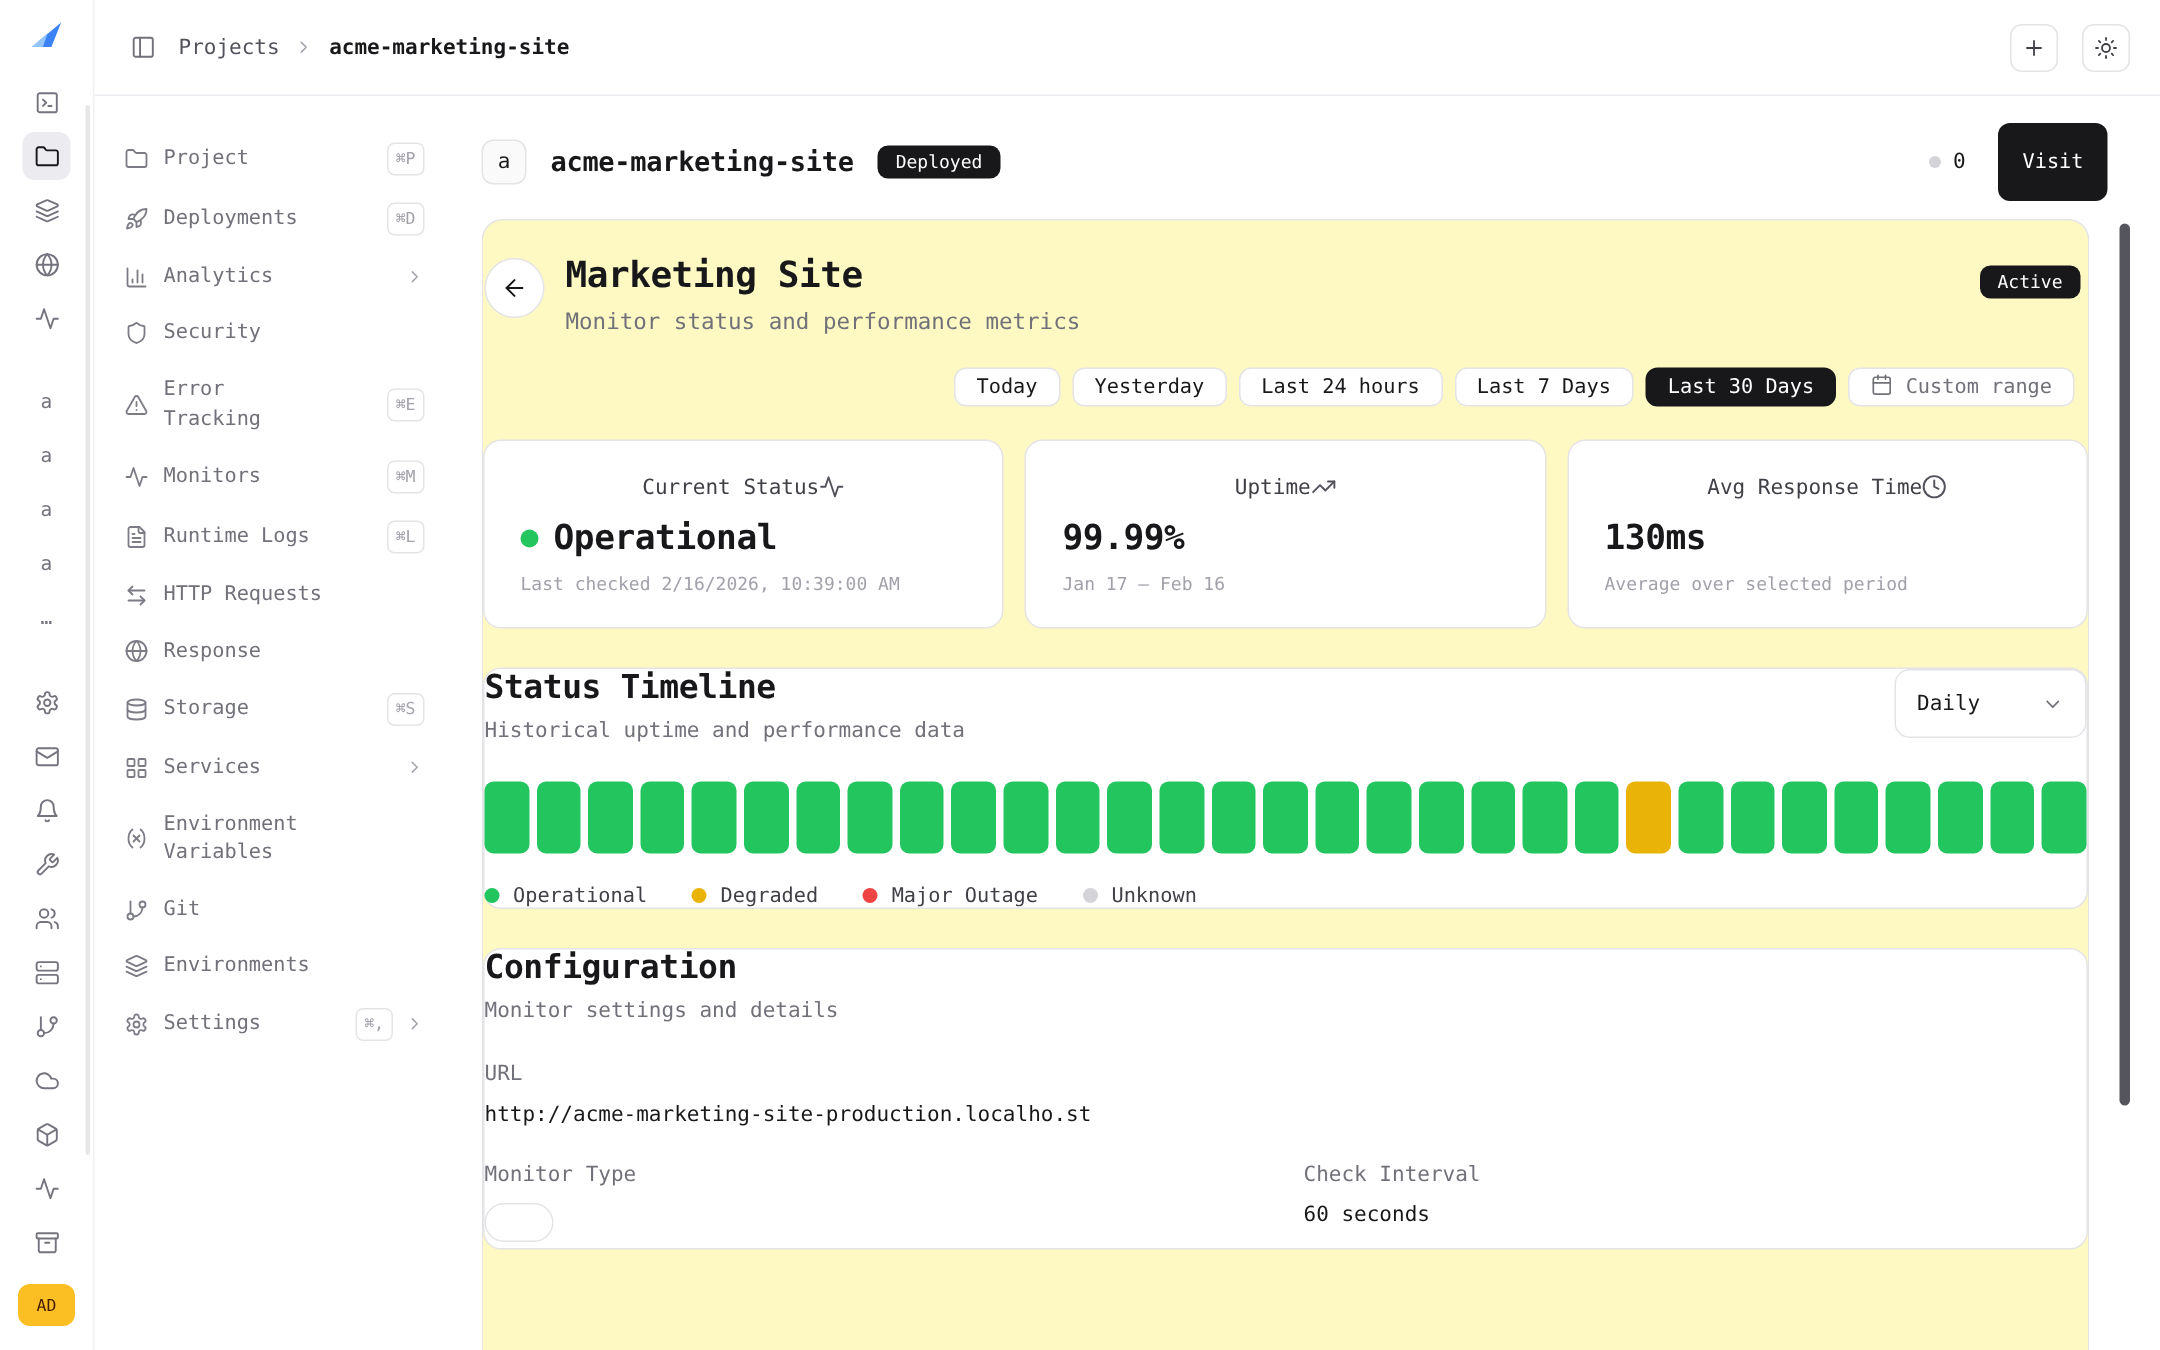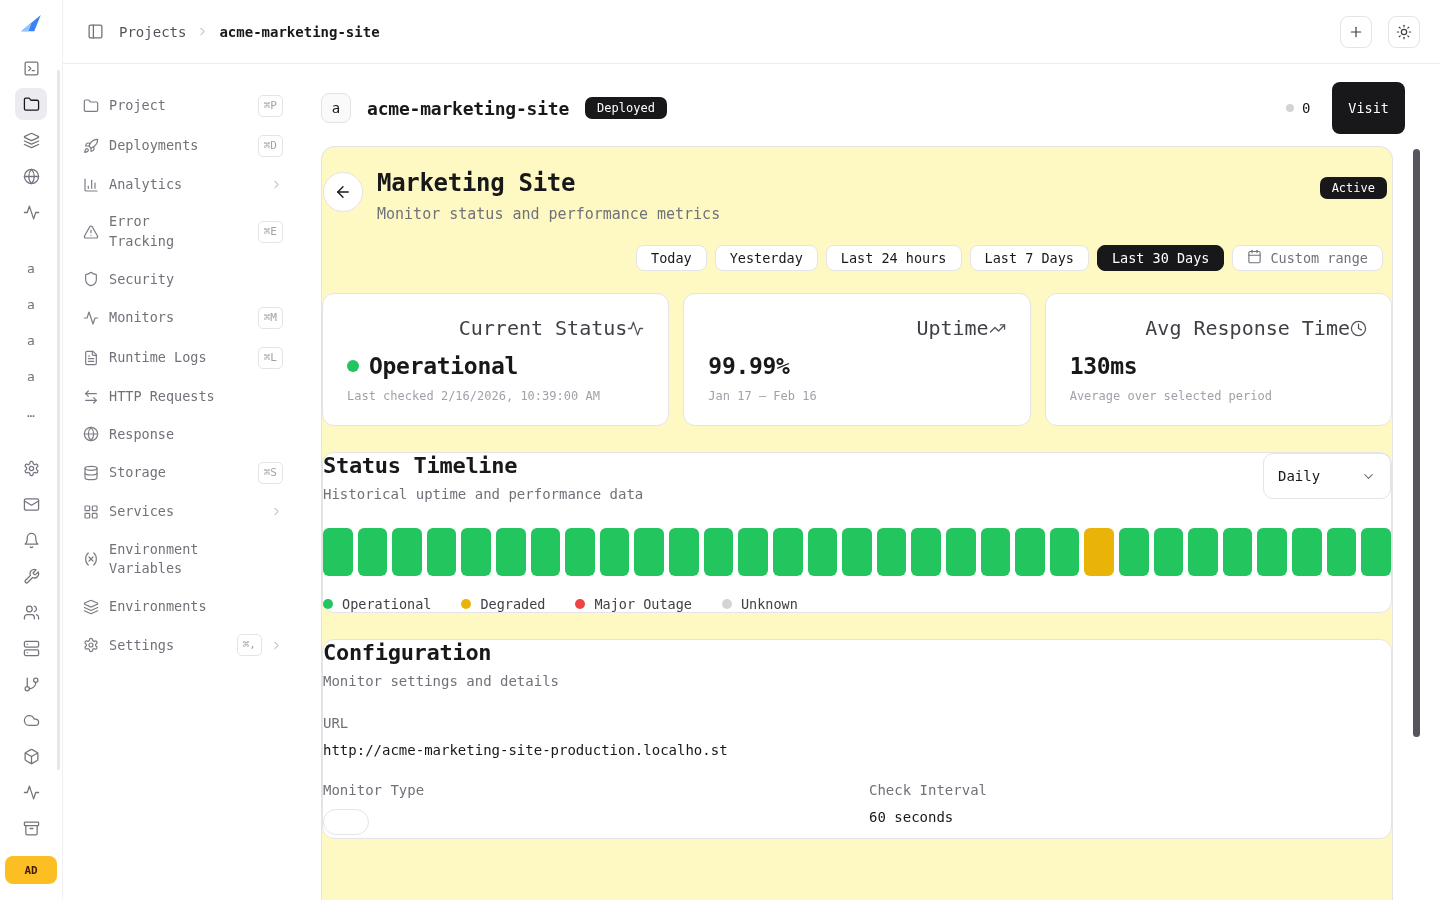--- a/index.html
+++ b/index.html
@@ -11,21 +11,21 @@
 
   
   .rail{width:63px;flex:0 0 63px;display:flex;flex-direction:column;align-items:center;padding:8px 0 16px;position:relative;border-right:1px solid #f1f1f4;background:#fff}
   .logo{width:32px;height:32px;display:flex;align-items:center;justify-content:center;margin-bottom:12px}
   .rail-list{display:flex;flex-direction:column;align-items:center;gap:4px}
   .rail-btn{width:32px;height:32px;border-radius:8px;display:flex;align-items:center;justify-content:center;color:#74747e}
   .rail-btn.is-active{background:#ececf0;color:#18181b}
   .rail-btn.gap-before{margin-top:20px}
   .rail-letter{font-size:13px;line-height:1;color:#74747e}
   .rail-scroll{position:absolute;right:2px;top:70px;width:3px;height:700px;background:#e7e7ea;border-radius:99px}
-  .rail-avatar{margin-top:auto;width:52px;height:28px;border-radius:8px;background:#fbbf24;color:#451a03;font-size:11px;font-weight:700;display:flex;align-items:center;justify-content:center}
+  .rail-avatar{margin-top:auto;width:38px;height:28px;border-radius:8px;background:#fbbf24;color:#451a03;font-size:11px;font-weight:400;display:flex;align-items:center;justify-content:center}
 
   .col{flex:1;display:flex;flex-direction:column;min-width:0}
 
   
   .topbar{height:64px;flex:0 0 64px;display:flex;align-items:center;gap:12px;padding:0 20px;border-bottom:1px solid #ececf0}
   .icon-btn{width:32px;height:32px;border:1px solid #e4e4e7;border-radius:8px;display:flex;align-items:center;justify-content:center;color:#3f3f46;background:#fff}
   .icon-btn.ghost{border:none;color:#71717a;width:24px}
   .crumbs{display:flex;align-items:center;gap:10px}
   .crumb{color:#52525b;font-size:14px;cursor:pointer}
   .crumb-sep{color:#a1a1aa;display:flex}
@@ -66,21 +66,21 @@
   .active-badge{margin-left:auto;margin-right:5px;margin-top:8px}
 
   .range-row{display:flex;justify-content:flex-end;align-items:center;gap:8px;margin-top:22px;padding-right:9px}
   .range-tabs-list{display:flex;gap:8px}
   .range-tab{height:26px;padding:0 14px;border:1px solid #e4e4e7;border-radius:8px;background:#fff;font-size:13.5px;display:flex;align-items:center;gap:8px;white-space:nowrap}
   .range-tab.is-active{background:#18181b;border-color:#18181b;color:#fff}
   .range-tab.custom{color:#71717a}
 
   .stats-row{display:grid;grid-template-columns:1fr 1fr 1fr;gap:14px;margin-top:22px}
   .stat-card{border:1px solid #e4e4e7;border-radius:12px;padding:22px 24px;background:#fff}
-  .stat-top{display:flex;justify-content:flex-end;align-items:center;font-size:20px;color:#3f3f46}
+  .stat-top{display:flex;justify-content:center;align-items:center;font-size:14px;color:#3f3f46}
   .stat-icon{color:#52525b;display:flex}
   .stat-value{display:flex;align-items:center;gap:10px;margin-top:13px;font-size:23px;font-weight:700;letter-spacing:-.3px}
   .status-dot{width:12px;height:12px;border-radius:50%;flex:0 0 12px}
   .stat-caption{margin-top:10px;font-size:12px;color:#a1a1aa}
 
   .panel{border:1px solid #e4e4e7;border-radius:12px;margin-top:26px;background:#fff}
   .panel-head{display:flex;justify-content:space-between;align-items:flex-start}
   .panel h3{font-size:22px;font-weight:700;letter-spacing:-.3px}
   .panel-sub{margin-top:8px;font-size:14px;color:#71717a}
   .select{width:128px;height:46px;border:1px solid #e4e4e7;border-radius:10px;display:flex;align-items:center;justify-content:space-between;padding:0 14px;font-size:14px;cursor:pointer;background:#fff}
@@ -318,38 +318,38 @@
                 <span class="side-chev">
                   <svg width="13" height="13" viewBox="0 0 24 24" fill="none" stroke="currentColor" stroke-width="1.8" stroke-linecap="round" stroke-linejoin="round">
                     <path d="m9 18 6-6-6-6"></path>
                   </svg>
                 </span>
               </span>
             </div>
             <div class="side-item">
               <span class="side-icon">
                 <svg width="16" height="16" viewBox="0 0 24 24" fill="none" stroke="currentColor" stroke-width="1.8" stroke-linecap="round" stroke-linejoin="round">
+                  <path d="M20 13c0 5-3.5 7.5-7.66 8.95a1 1 0 0 1-.67-.01C7.5 20.5 4 18 4 13V6a1 1 0 0 1 1-1c2 0 4.5-1.2 6.24-2.72a1.17 1.17 0 0 1 1.52 0C14.51 3.81 17 5 19 5a1 1 0 0 1 1 1z"></path>
+                </svg>
+              </span>
+              <span class="side-label">Security</span>
+              <span class="side-right"></span>
+            </div>
+            <div class="side-item">
+              <span class="side-icon">
+                <svg width="16" height="16" viewBox="0 0 24 24" fill="none" stroke="currentColor" stroke-width="1.8" stroke-linecap="round" stroke-linejoin="round">
                   <path d="m21.73 18-8-14a2 2 0 0 0-3.48 0l-8 14A2 2 0 0 0 4 21h16a2 2 0 0 0 1.73-3"></path>
                   <path d="M12 9v4"></path>
                   <path d="M12 17h.01"></path>
                 </svg>
               </span>
               <span class="side-label">Error Tracking</span>
               <span class="side-right">
                 <kbd class="side-kbd">⌘E</kbd>
               </span>
-            </div>
-            <div class="side-item">
-              <span class="side-icon">
-                <svg width="16" height="16" viewBox="0 0 24 24" fill="none" stroke="currentColor" stroke-width="1.8" stroke-linecap="round" stroke-linejoin="round">
-                  <path d="M20 13c0 5-3.5 7.5-7.66 8.95a1 1 0 0 1-.67-.01C7.5 20.5 4 18 4 13V6a1 1 0 0 1 1-1c2 0 4.5-1.2 6.24-2.72a1.17 1.17 0 0 1 1.52 0C14.51 3.81 17 5 19 5a1 1 0 0 1 1 1z"></path>
-                </svg>
-              </span>
-              <span class="side-label">Security</span>
-              <span class="side-right"></span>
             </div>
             <div class="side-item">
               <span class="side-icon">
                 <svg width="16" height="16" viewBox="0 0 24 24" fill="none" stroke="currentColor" stroke-width="1.8" stroke-linecap="round" stroke-linejoin="round">
                   <path d="M22 12h-4l-3 9L9 3l-3 9H2"></path>
                 </svg>
               </span>
               <span class="side-label">Monitors</span>
               <span class="side-right">
                 <kbd class="side-kbd">⌘M</kbd>
@@ -427,20 +427,32 @@
             <div class="side-item">
               <span class="side-icon">
                 <svg width="16" height="16" viewBox="0 0 24 24" fill="none" stroke="currentColor" stroke-width="1.8" stroke-linecap="round" stroke-linejoin="round">
                   <path d="M8 21s-4-3-4-9 4-9 4-9"></path>
                   <path d="M16 3s4 3 4 9-4 9-4 9"></path>
                   <path d="m15 9-6 6"></path>
                   <path d="m9 9 6 6"></path>
                 </svg>
               </span>
               <span class="side-label">Environment Variables</span>
+              <span class="side-right"></span>
+            </div>
+            <div class="side-item">
+              <span class="side-icon">
+                <svg width="16" height="16" viewBox="0 0 24 24" fill="none" stroke="currentColor" stroke-width="1.8" stroke-linecap="round" stroke-linejoin="round">
+                  <path d="M6 3v12"></path>
+                  <circle cx="18" cy="6" r="3"></circle>
+                  <circle cx="6" cy="18" r="3"></circle>
+                  <path d="M18 9a9 9 0 0 1-9 9"></path>
+                </svg>
+              </span>
+              <span class="side-label">Git</span>
               <span class="side-right"></span>
             </div>
             <div class="side-item">
               <span class="side-icon">
                 <svg width="16" height="16" viewBox="0 0 24 24" fill="none" stroke="currentColor" stroke-width="1.8" stroke-linecap="round" stroke-linejoin="round">
                   <path d="m12.83 2.18a2 2 0 0 0-1.66 0L2.6 6.08a1 1 0 0 0 0 1.83l8.58 3.91a2 2 0 0 0 1.66 0l8.58-3.9a1 1 0 0 0 0-1.83Z"></path>
                   <path d="m22 12.65-9.17 4.16a2 2 0 0 1-1.66 0L2 12.65"></path>
                   <path d="m22 17.65-9.17 4.16a2 2 0 0 1-1.66 0L2 17.65"></path>
                 </svg>
               </span>

